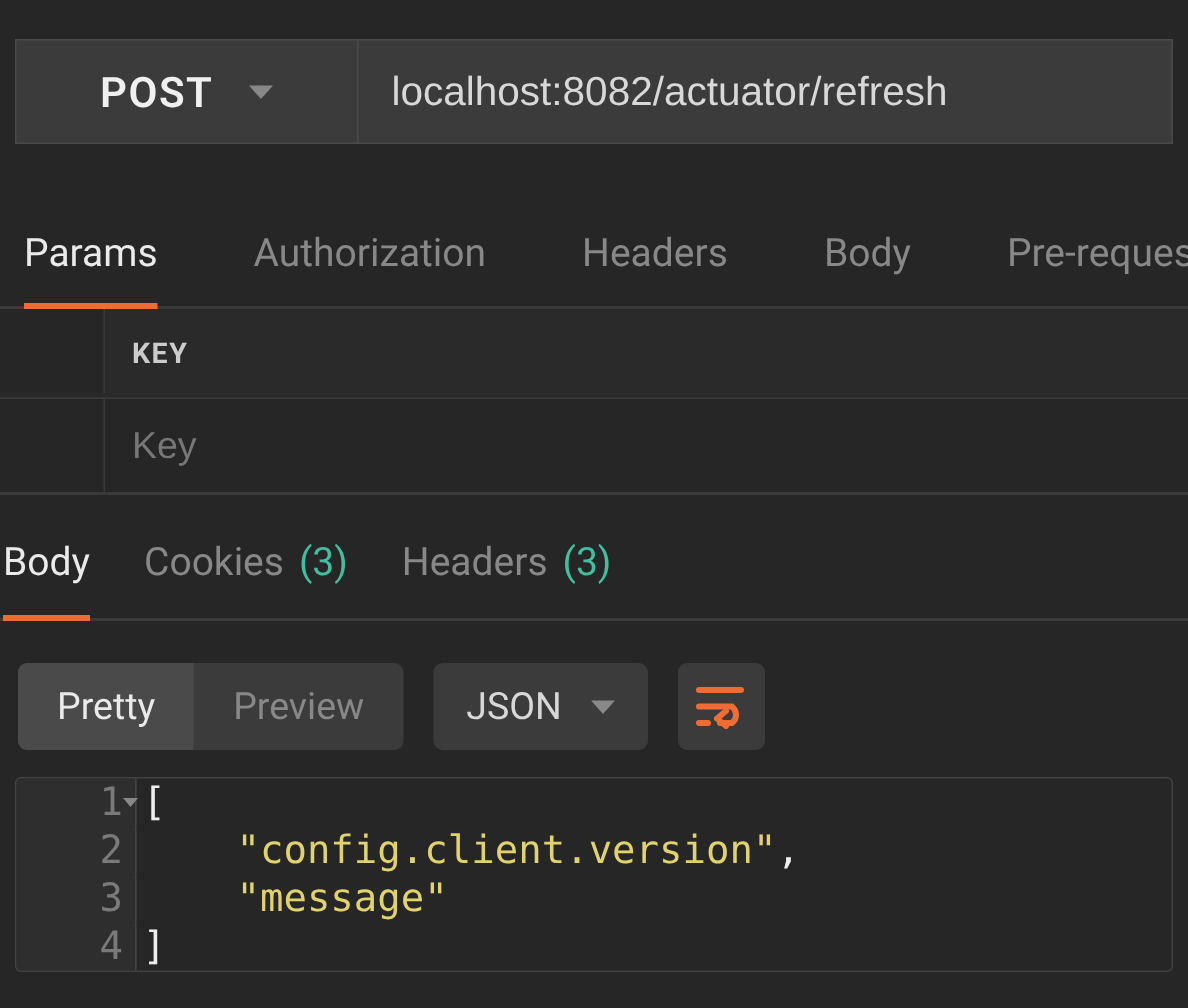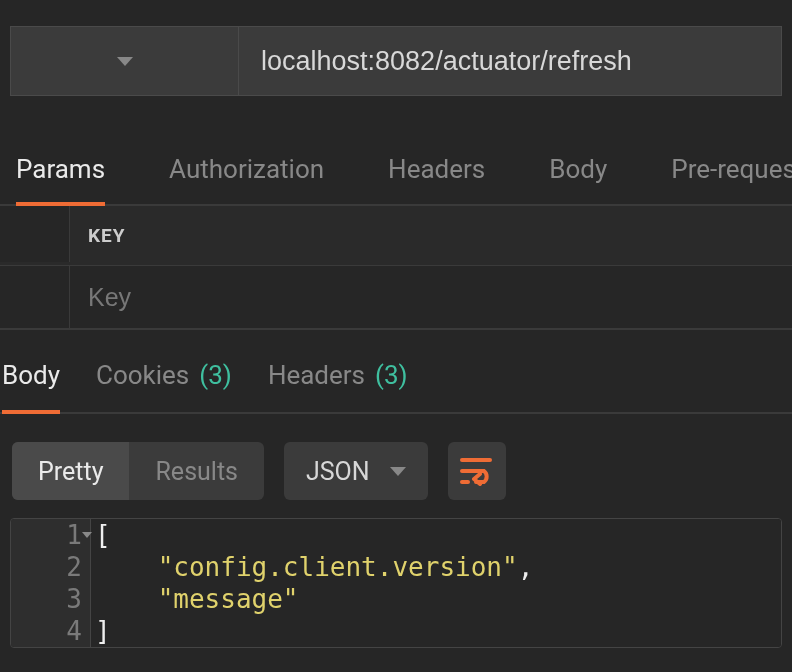--- a/index.html
+++ b/index.html
@@ -215,20 +215,21 @@
     background: #262626;
     color: #eee;
   }
   .str { color: #e0d26c; }
 </style>
 </head>
 <body>
 
 <div class="request-bar">
   <div class="method-select">
+    <span>POST</span>
     <div class="chevron"></div>
   </div>
   <input class="url-input" value="localhost:8082/actuator/refresh" style="">
 </div>
 
 <div class="req-tabs">
   <div class="req-tab active">Params</div>
   <div class="req-tab">Authorization</div>
   <div class="req-tab">Headers</div>
   <div class="req-tab">Body</div>
@@ -254,21 +255,21 @@
   </div>
   <div class="resp-tab">
     <span>Headers</span>
     <span class="count">(3)</span>
   </div>
 </div>
 
 <div class="toolbar">
   <div class="seg-group">
     <div class="seg active">Pretty</div>
-    <div class="seg">Results</div>
+    <div class="seg">Preview</div>
   </div>
   <div class="format-select">
     <span>JSON</span>
     <div class="chevron"></div>
   </div>
   <div class="wrap-btn">
     <svg width="34" height="30" viewBox="0 0 34 30">
       <path d="M2 4 H30" stroke="#ef6c35" stroke-width="4" stroke-linecap="round" fill="none"></path>
       <path d="M2 15 H24 A7 7 0 0 1 24 26 H16" stroke="#ef6c35" stroke-width="4" stroke-linecap="round" fill="none"></path>
       <path d="M20 21 L14 26 L20 31" stroke="#ef6c35" stroke-width="4" stroke-linecap="round" stroke-linejoin="round" fill="none" transform="translate(0 -3)"></path>

